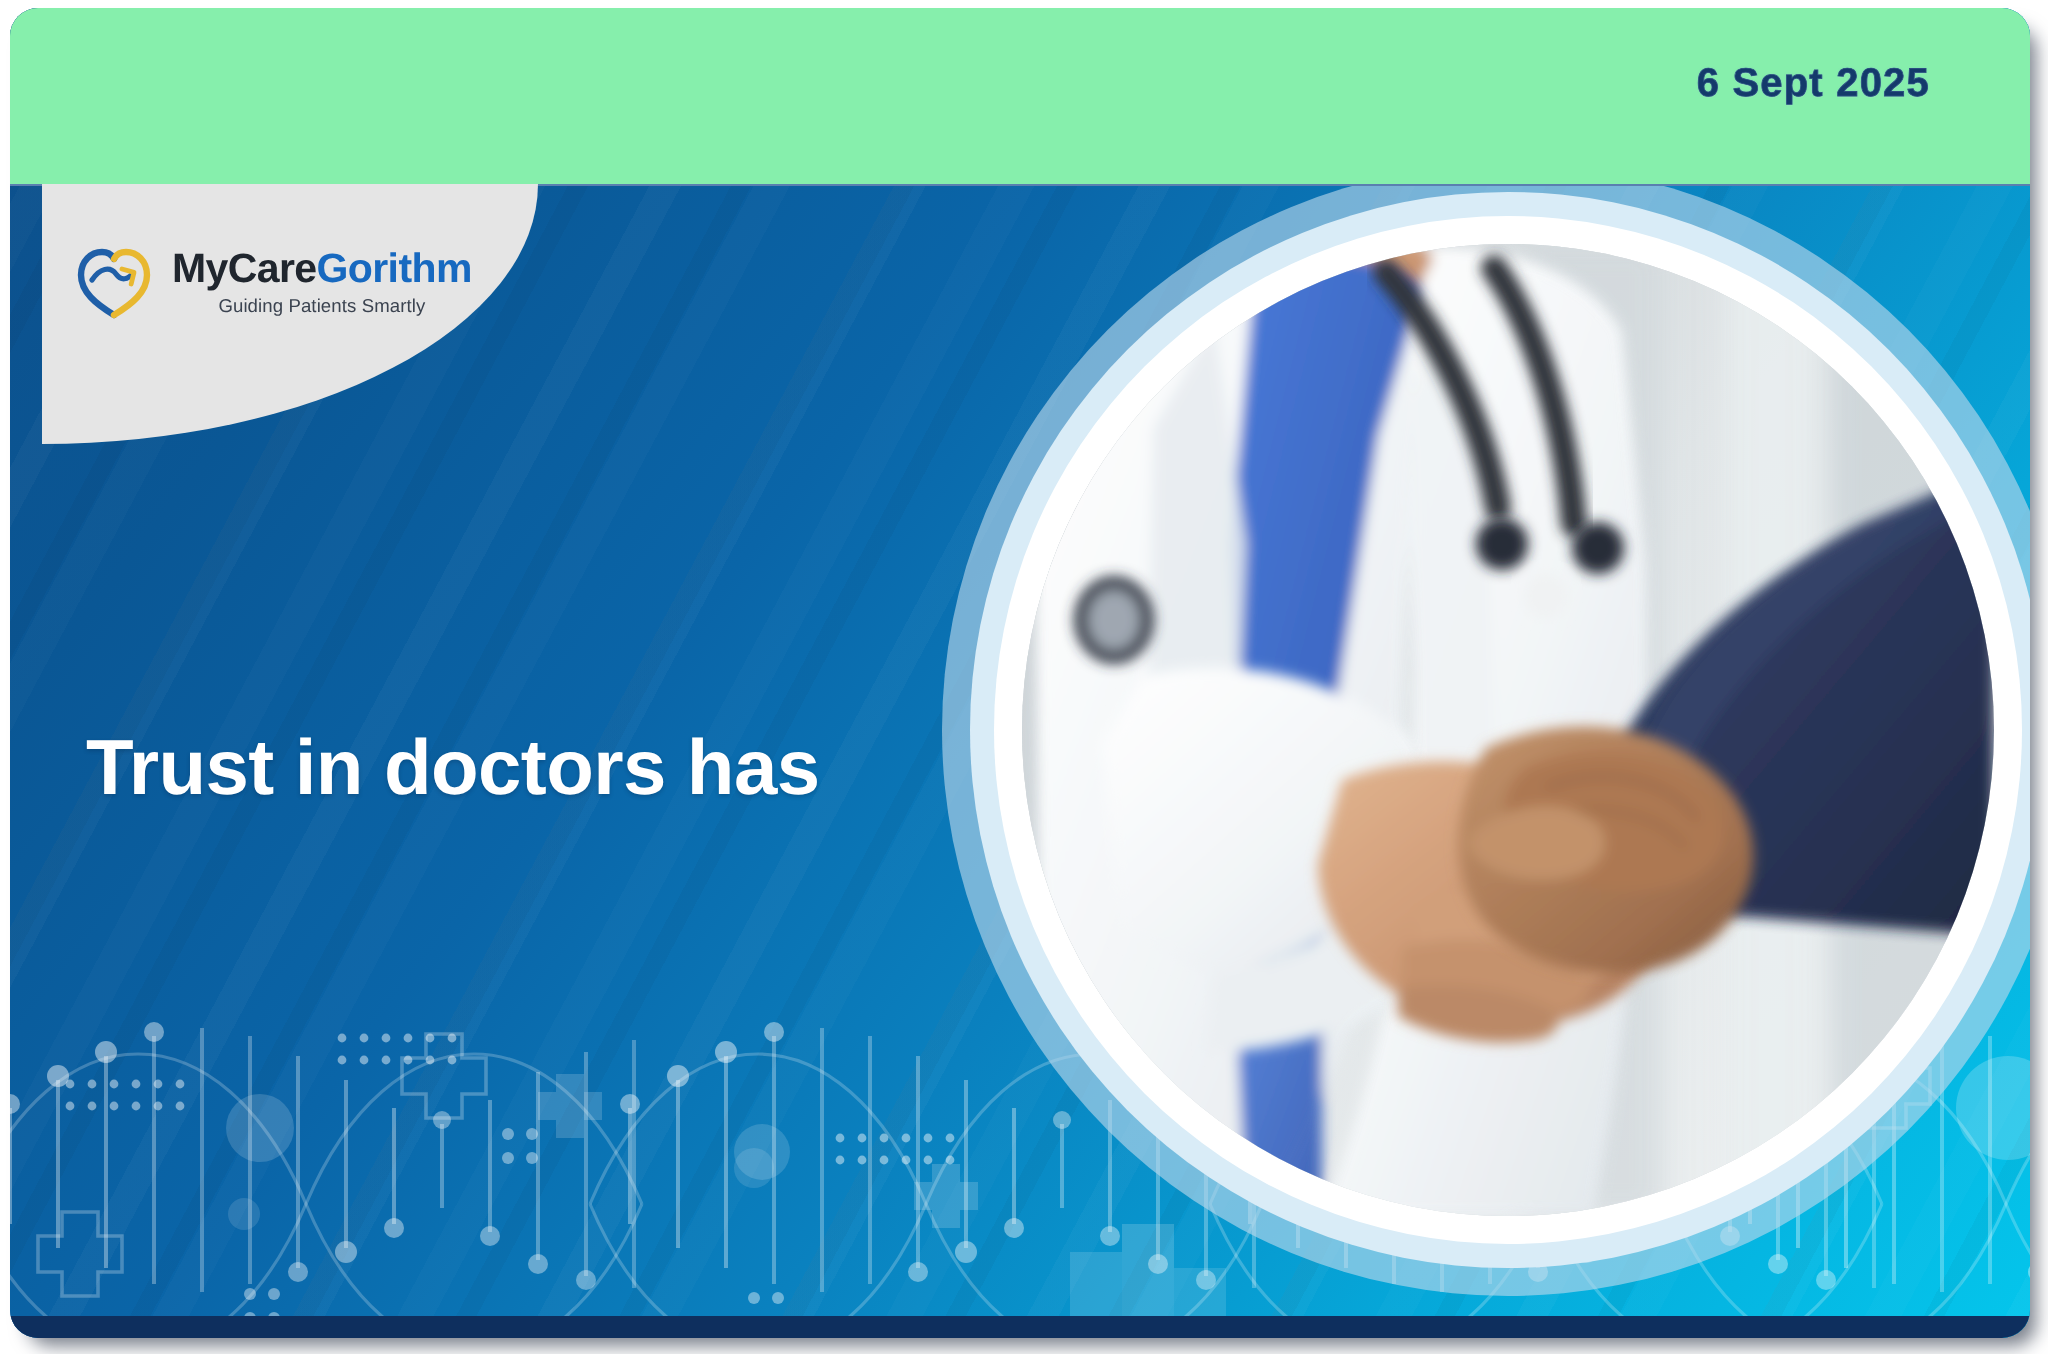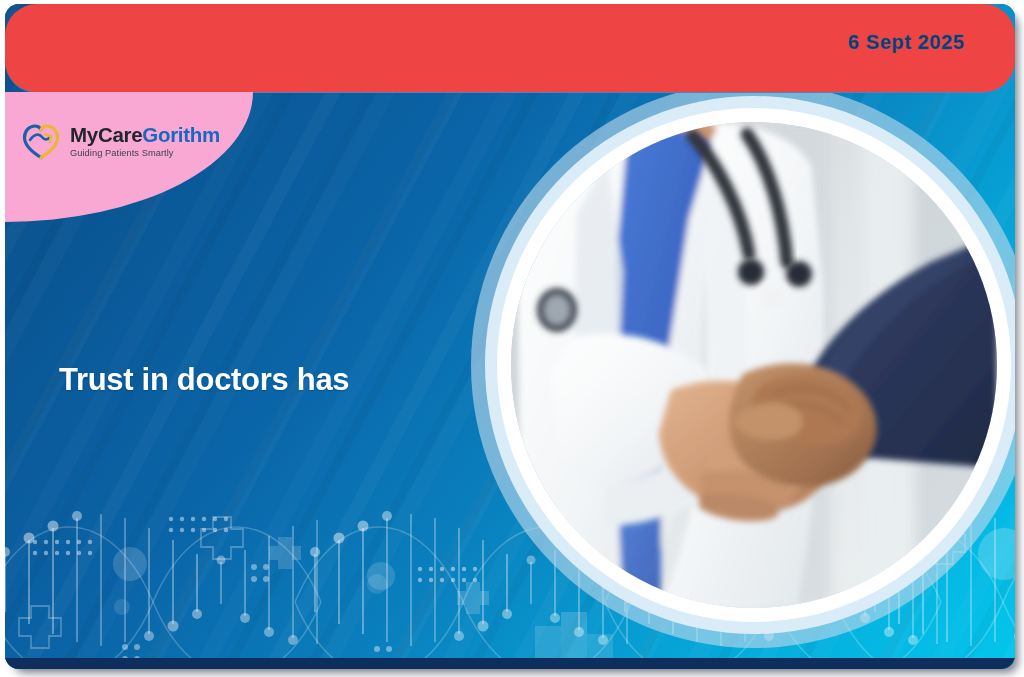--- a/index.html
+++ b/index.html
@@ -61,44 +61,43 @@
       rgba(0,0,0,.035) 0px,
       rgba(0,0,0,.035) 9px,
       rgba(0,0,0,0) 9px,
       rgba(0,0,0,0) 72px);
   }
 
   
   .topbar{
     position:absolute; left:0; top:0;
     width:100%; height:88px;
-    background:#ef4444;
+    background:#86efac;
     border-bottom:1px solid #5a7fb0;
-    border-radius:32px;
   }
   .topbar-date{
     position:absolute;
     right:50px; top:27px;
     font-size:20px;
     font-weight:700;
     letter-spacing:.6px;
     color:#143a6b;
     text-shadow:
       0 1px 0 rgba(255,255,255,.07),
       0 0 1px rgba(120,160,210,.55);
     -webkit-text-stroke:.4px #2a4f80;
     white-space:nowrap;
   }
 
   
   .logo-blob{
     position:absolute;
-    left:0; top:88px;
+    left:16px; top:88px;
     width:248px; height:130px;
-    background:#f9a8d4;
+    background:#e5e5e5;
     border-bottom-right-radius:248px 130px;
   }
   .logo-wrap{
     position:absolute;
     left:16px; top:30px;
     display:flex;
     align-items:center;
     gap:9px;
   }
   .logo-mark{ width:40px; height:38px; display:block; flex:none; }
@@ -110,34 +109,34 @@
     white-space:nowrap;
   }
   .lw-a{ color:#20262e; }
   .lw-b{ color:#1769c0; }
   .logo-tagline{
     margin-top:4px;
     font-size:9.3px;
     color:#3b4350;
     letter-spacing:.05px;
     white-space:nowrap;
+    text-align:center;
   }
 
   
   .headline{
     position:absolute;
     left:38px; top:356px;
     width:420px;
     color:#ffffff;
-    font-size:31px;
+    font-size:39px;
     font-weight:700;
     line-height:1.26;
     letter-spacing:-.3px;
     text-shadow:0 1px 2px rgba(0,20,45,.22);
-    margin-left:16px;
   }
 
   
   .photo-ring-outer{
     position:absolute;
     left:466px; top:78px;
     width:566px; height:566px;
     border-radius:50%;
     background:#bcd9ec;
     opacity:.62;

